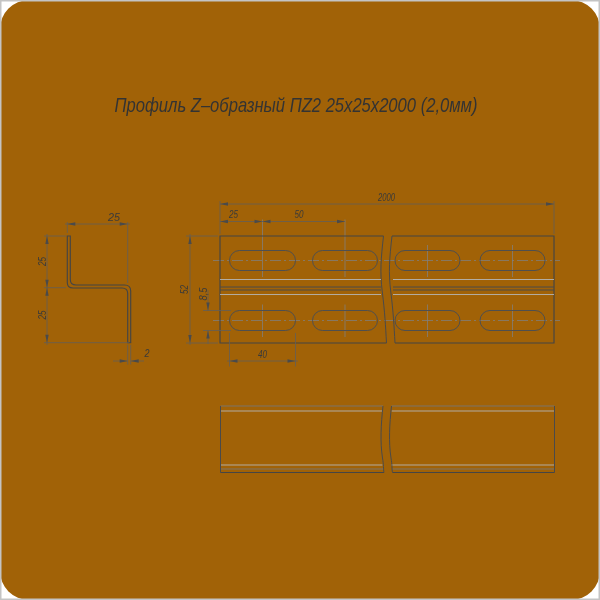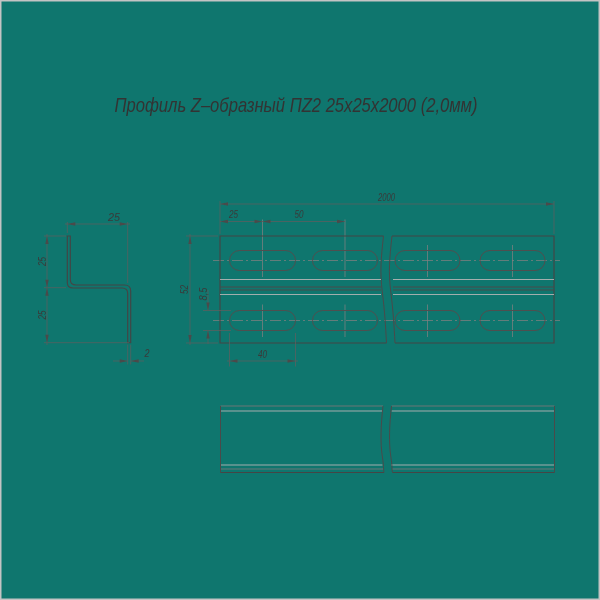--- a/index.html
+++ b/index.html
@@ -1,17 +1,17 @@
 <!DOCTYPE html>
 <html><head>
 <meta charset="utf-8">
 <style>
   html,body{margin:0;padding:0;background:#fff;}
-  #canvas{position:relative;width:600px;height:600px;background:#0f766e;
-          font-family:"Liberation Sans",sans-serif;}
+  #canvas{position:relative;width:600px;height:600px;background:#a16207;
+          font-family:"Liberation Sans",sans-serif;border-radius:29px;}
   svg{position:absolute;left:0;top:0;}
   .title-text{font-family:"Liberation Sans",sans-serif;font-style:italic;
               font-size:21px;fill:#333333;}
   .dim{font-family:"Liberation Sans",sans-serif;font-style:italic;
        font-size:10px;fill:#3a3a3a;}
   .ol{stroke:#454545;stroke-width:1.15;fill:none;stroke-linecap:butt;}
   .ol2{stroke:#4a4a4a;stroke-width:1;fill:none;}
   .thin{stroke:#5f5f5f;stroke-width:0.75;fill:none;}
   .cl{stroke:#808080;stroke-width:0.75;fill:none;stroke-dasharray:11 3 2 3;}
   .clv{stroke:#808080;stroke-width:0.75;fill:none;}

